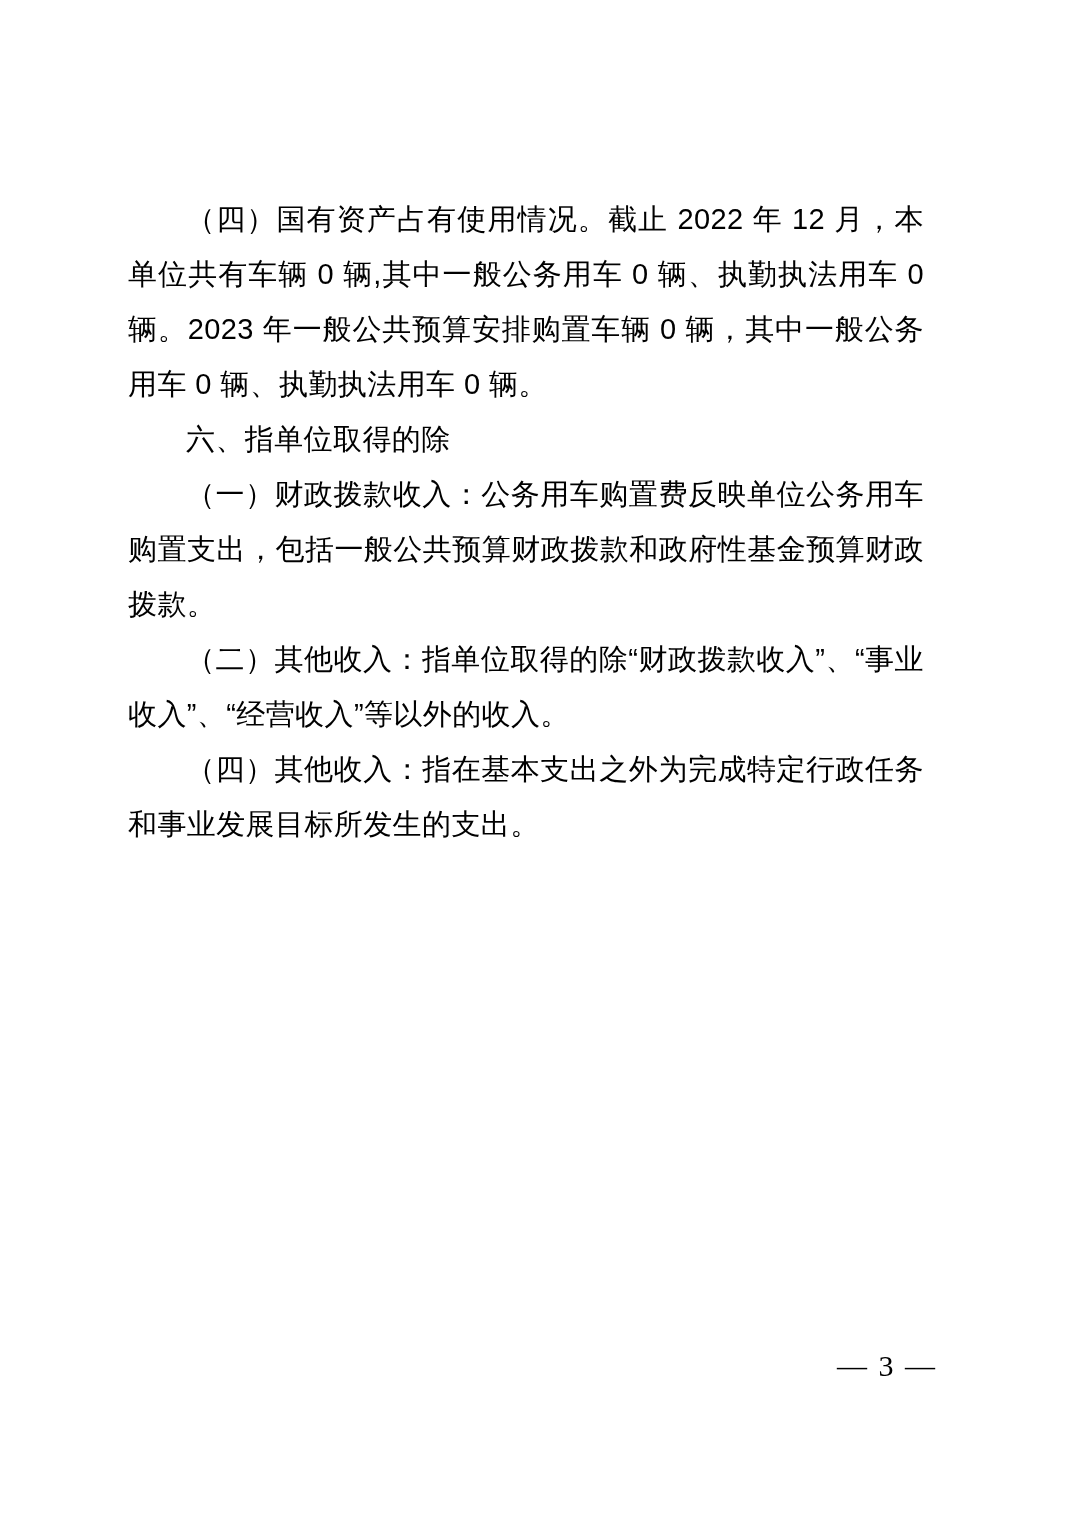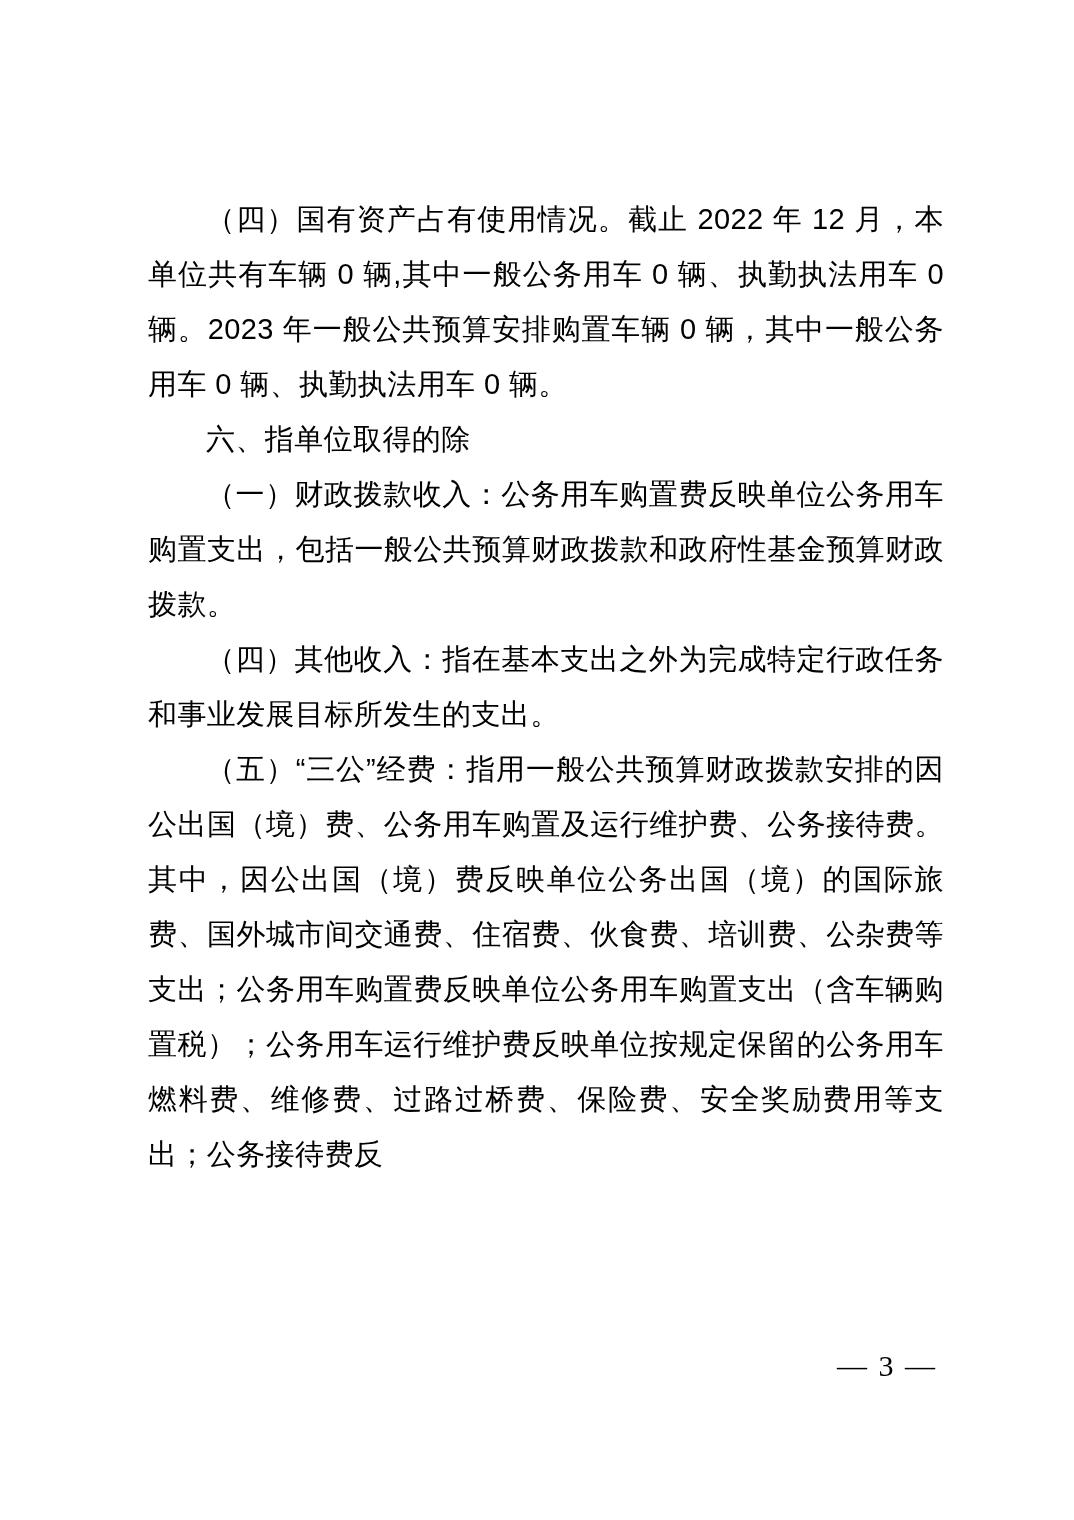--- a/index.html
+++ b/index.html
@@ -12,21 +12,21 @@
     width: 1074px;
     height: 1520px;
     margin: 0 auto;
     background: #ffffff;
     overflow: hidden;
     font-family: "Liberation Sans", "DejaVu Sans", sans-serif;
     color: #000000;
   }
   .doc-body {
     position: absolute;
-    left: 148px;
+    left: 128px;
     top: 192px;
     width: 796px;
   }
   .para {
     margin: 0;
     font-size: 29px;
     line-height: 55px;
     text-align: justify;
     text-indent: 2em;
     letter-spacing: 0.4px;
@@ -54,22 +54,22 @@
 
 <div class="page">
 
   <div class="doc-body">
     <p class="para">（四）国有资产占有使用情况。截止 2022 年 12 月，本单位共有车辆 0 辆,其中一般公务用车 0 辆、执勤执法用车 0 辆。2023 年一般公共预算安排购置车辆 0 辆，其中一般公务用车 0 辆、执勤执法用车 0 辆。</p>
 
     <p class="para heading">六、指单位取得的除</p>
 
     <p class="para">（一）财政拨款收入：公务用车购置费反映单位公务用车购置支出，包括一般公共预算财政拨款和政府性基金预算财政拨款。</p>
 
+    <p class="para">（二）其他收入：指单位取得的除“财政拨款收入”、“事业收入”、“经营收入”等以外的收入。</p>
 
 
     <p class="para">（四）其他收入：指在基本支出之外为完成特定行政任务和事业发展目标所发生的支出。</p>
 
-    <p class="para">（五）“三公”经费：指用一般公共预算财政拨款安排的因公出国（境）费、公务用车购置及运行维护费、公务接待费。其中，因公出国（境）费反映单位公务出国（境）的国际旅费、国外城市间交通费、住宿费、伙食费、培训费、公杂费等支出；公务用车购置费反映单位公务用车购置支出（含车辆购置税）；公务用车运行维护费反映单位按规定保留的公务用车燃料费、维修费、过路过桥费、保险费、安全奖励费用等支出；公务接待费反</p>
   </div>
 
   <div class="page-footer">— 3 —</div>
 
 </div>
 
 </body></html>

